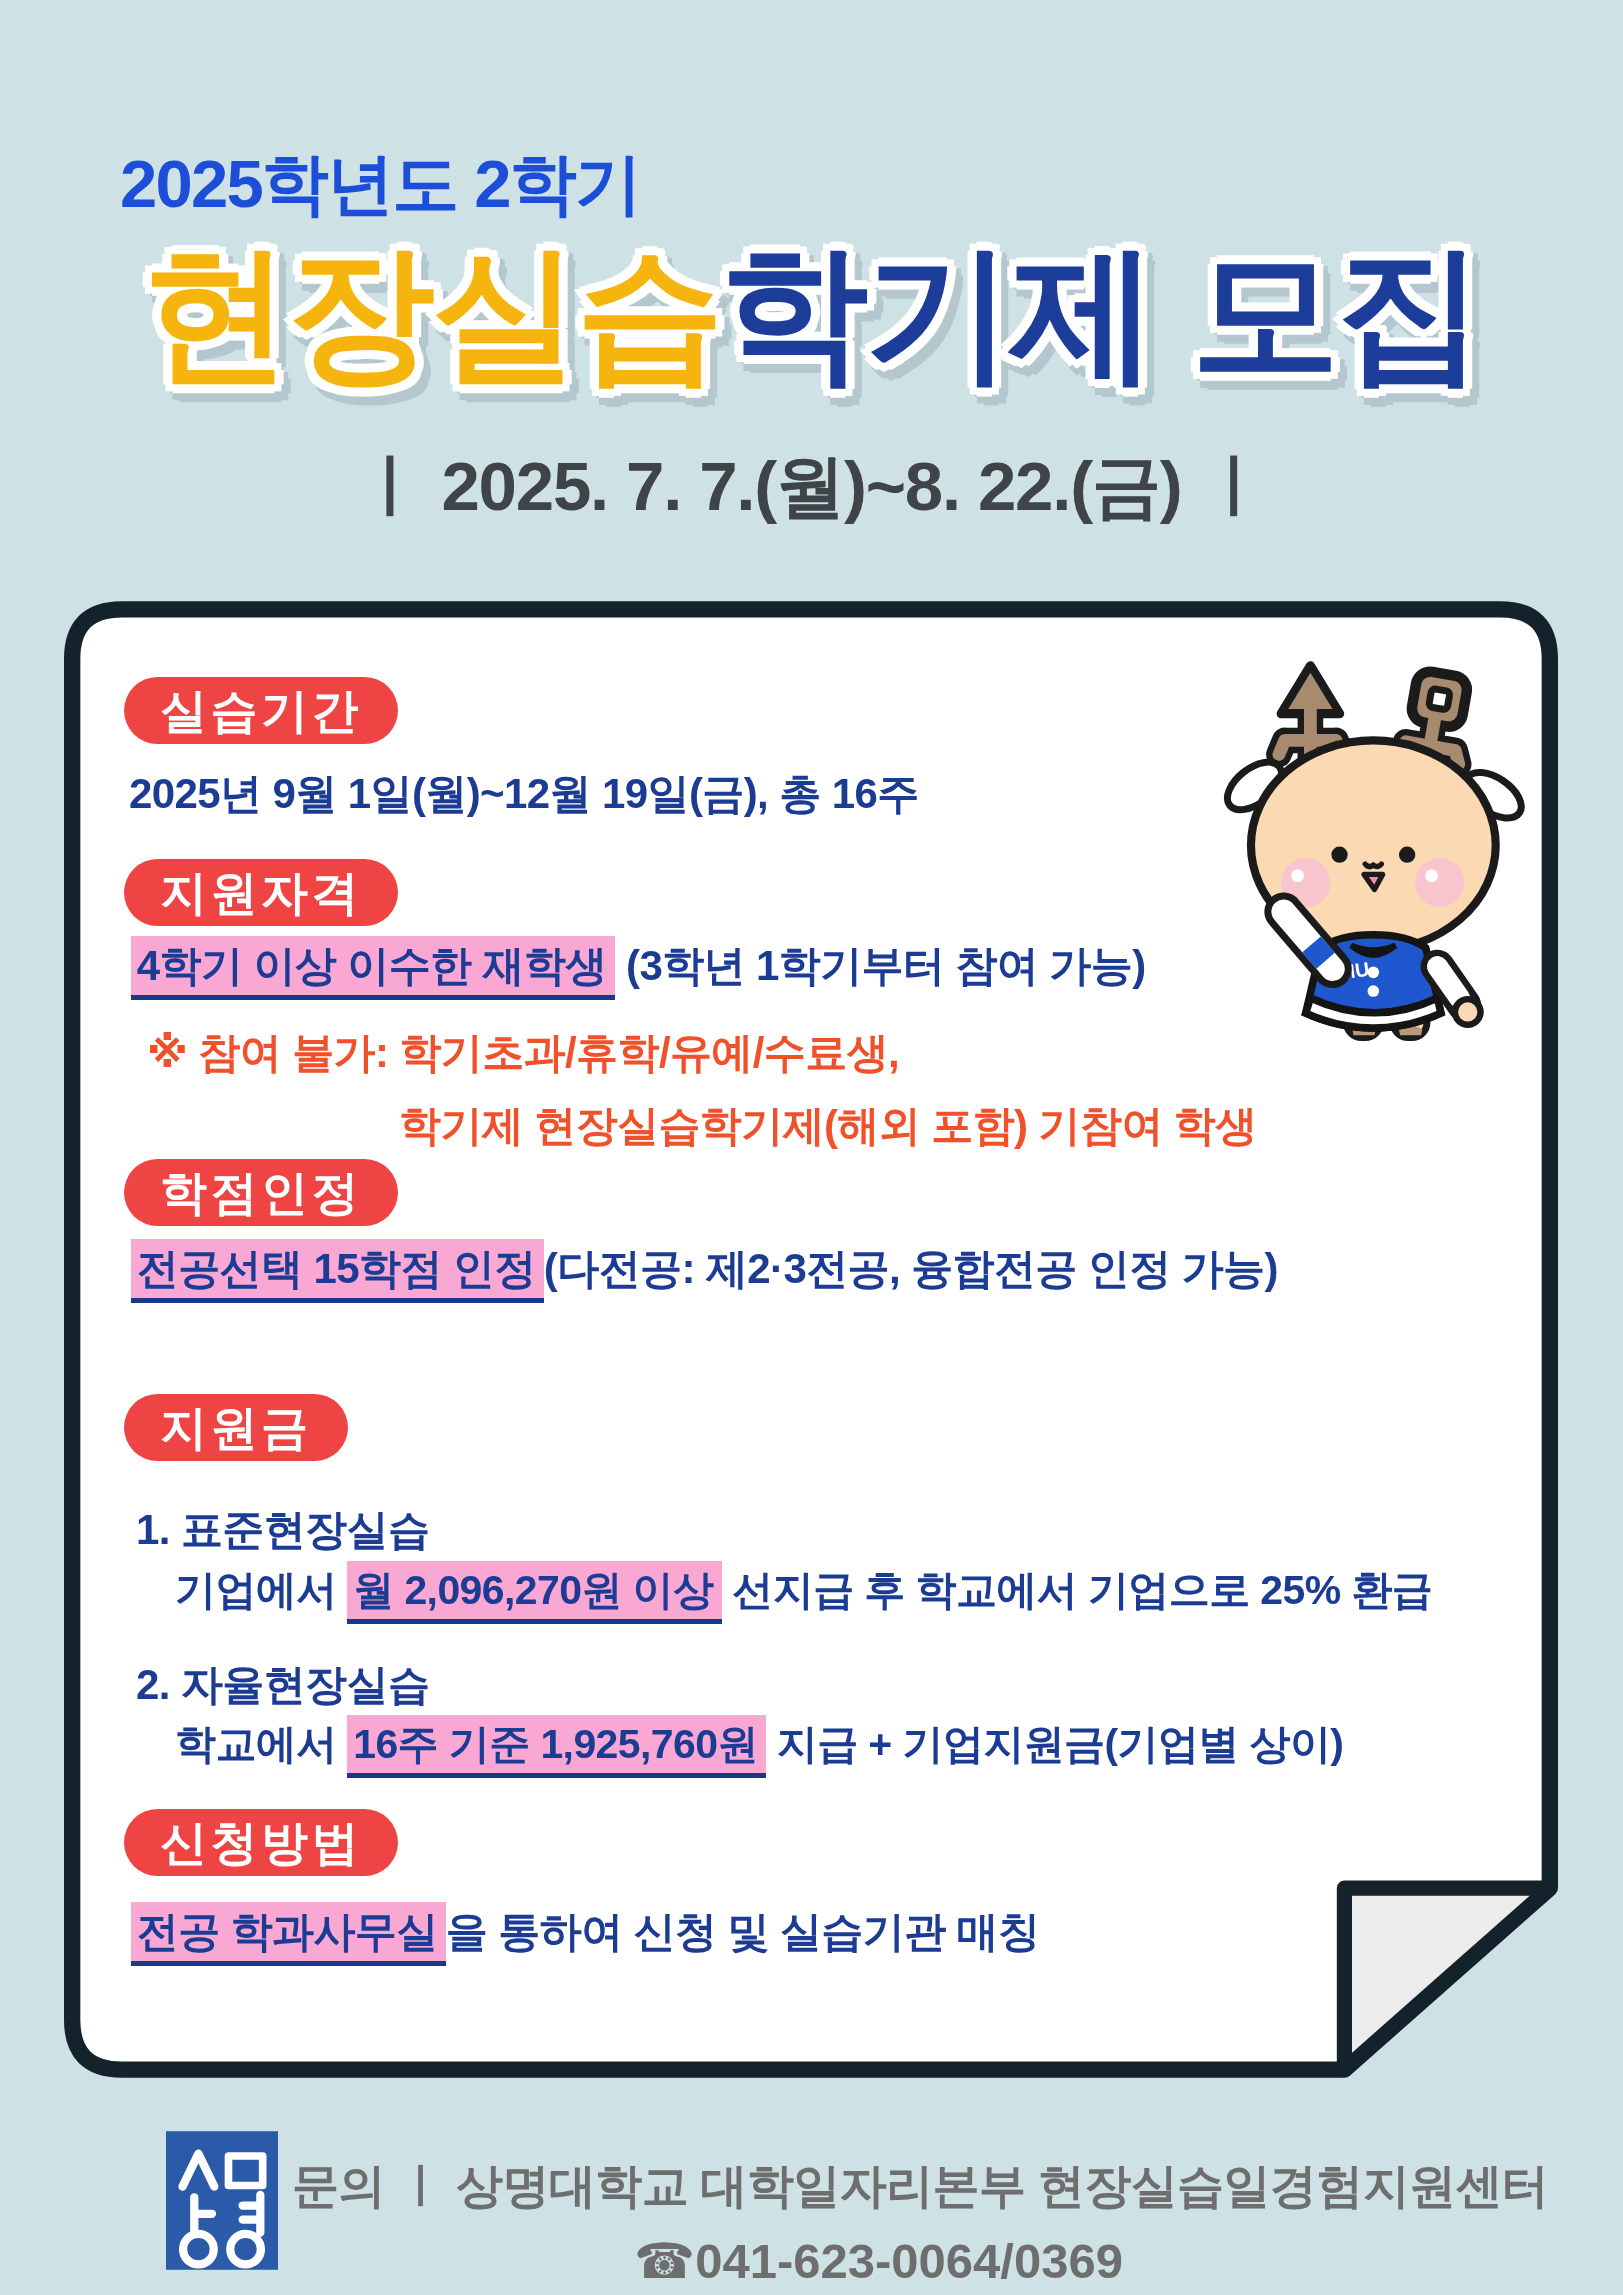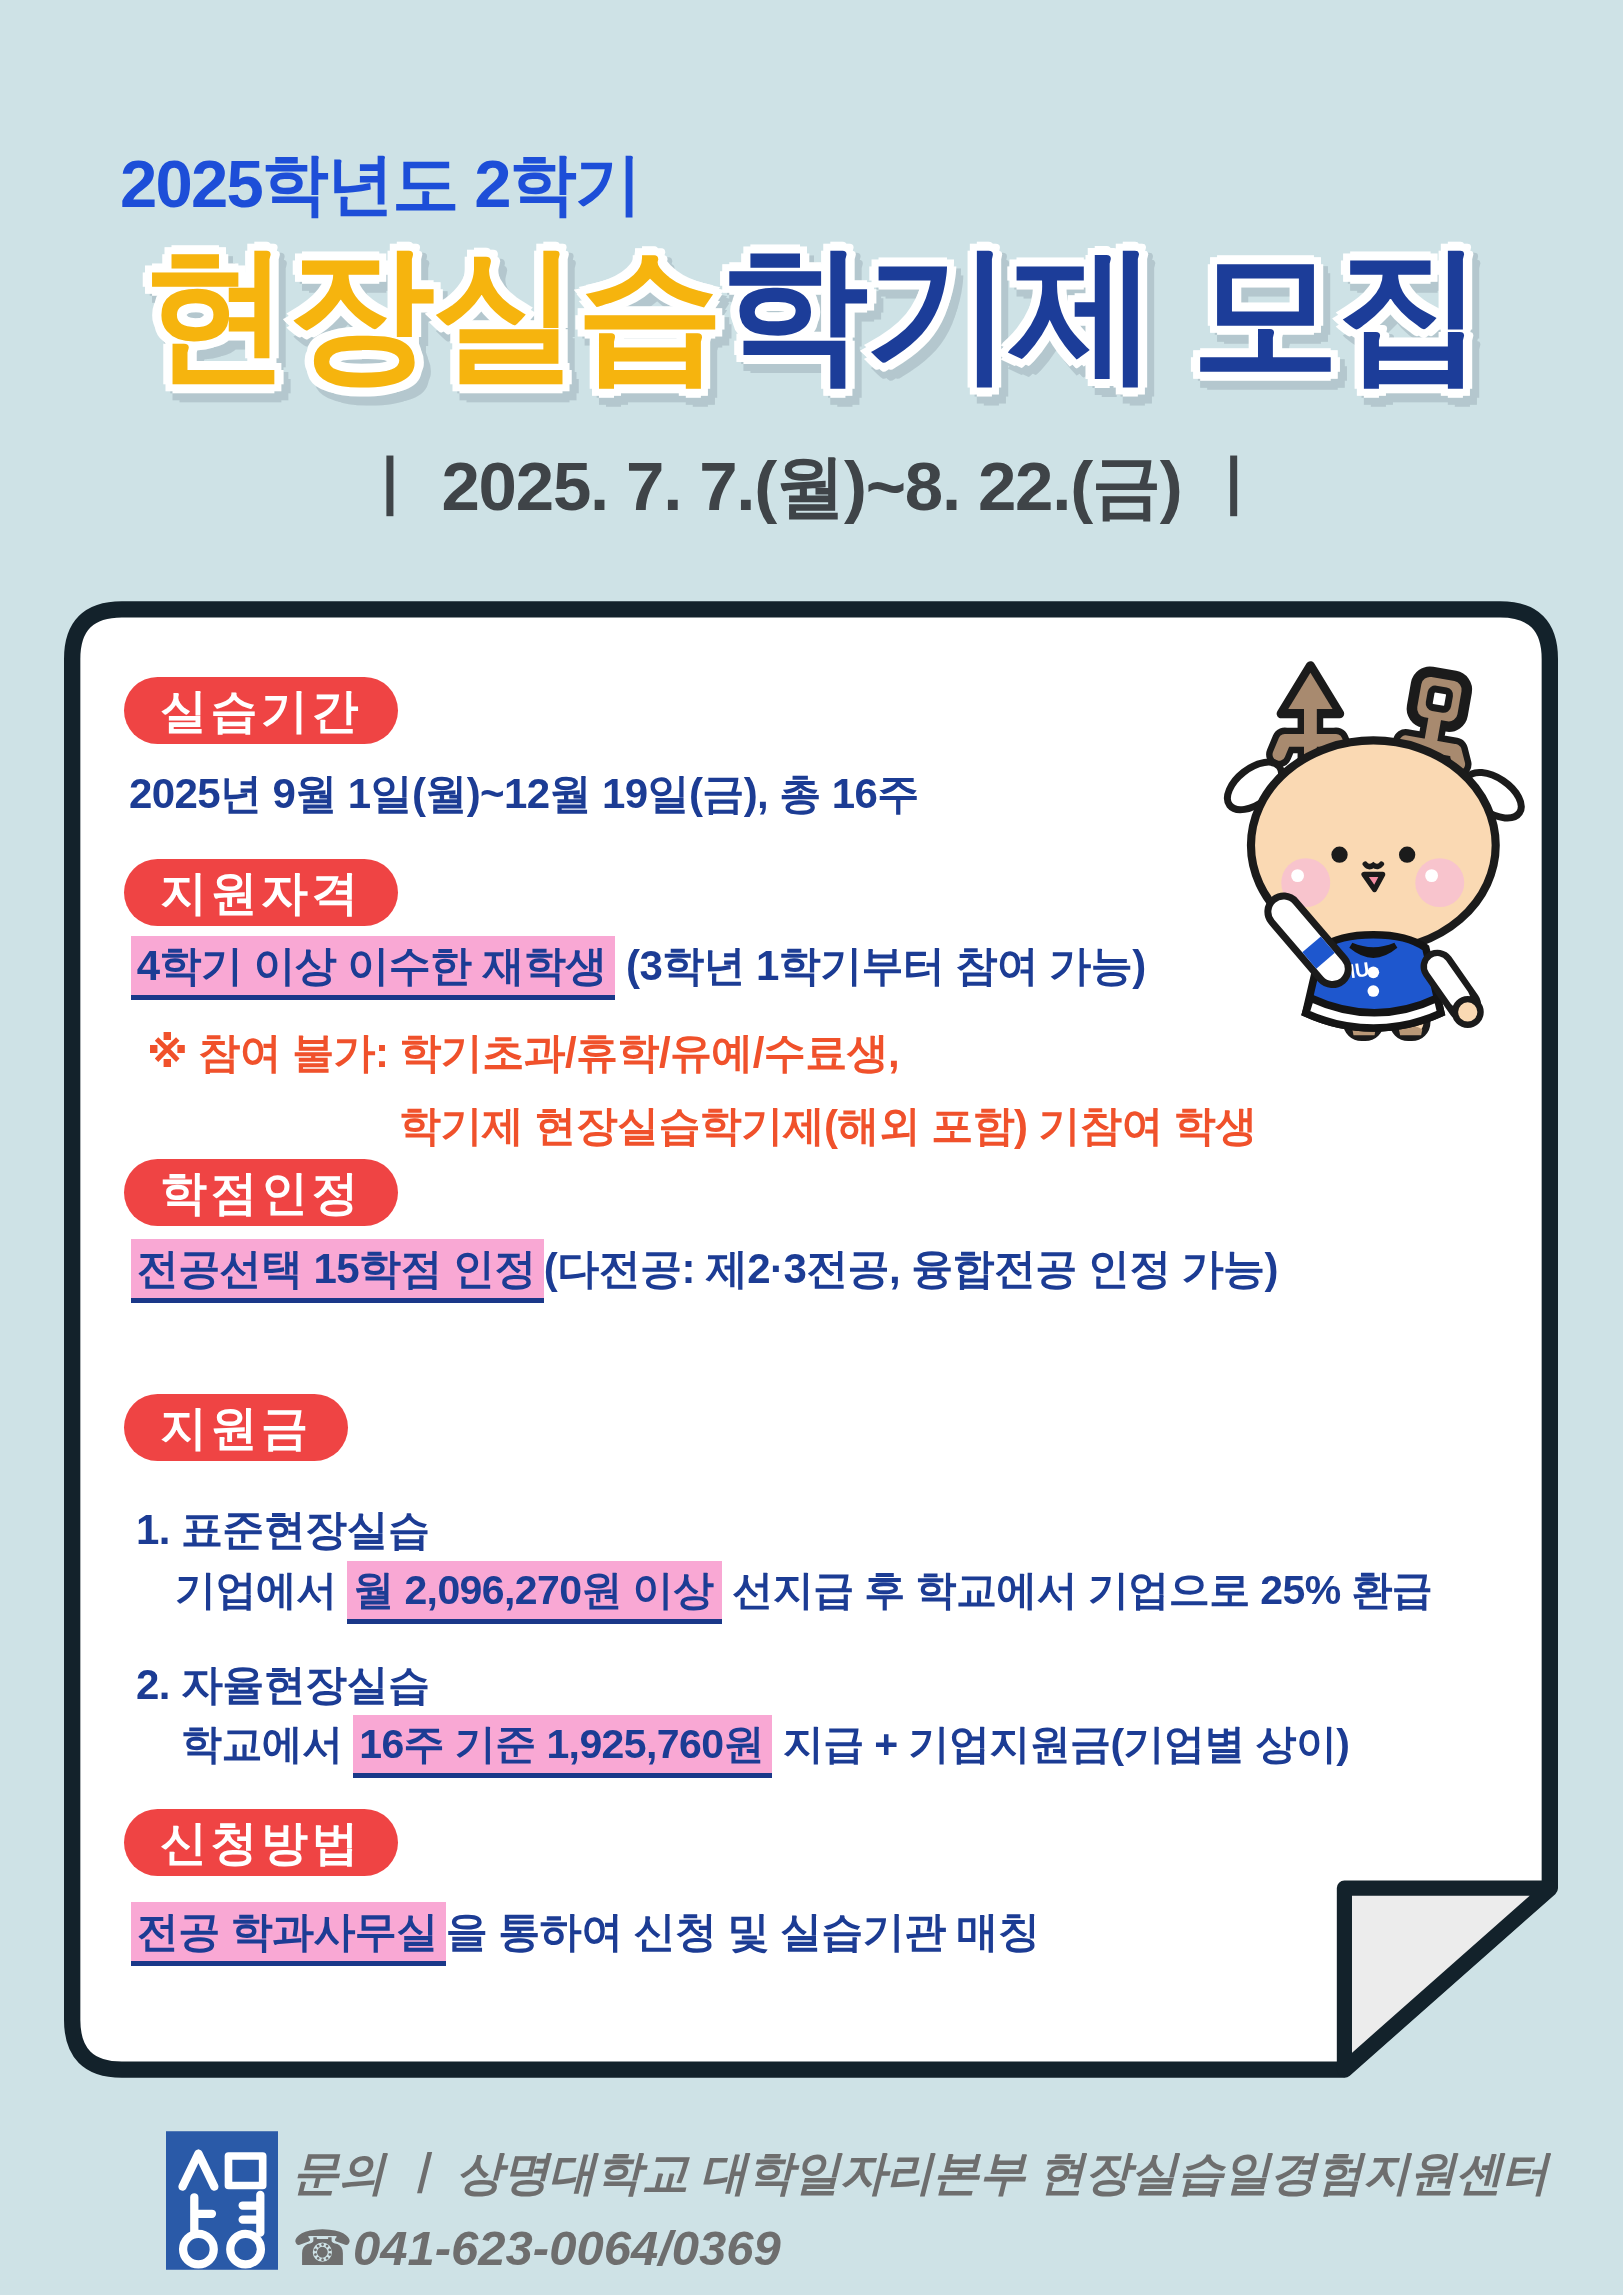--- a/index.html
+++ b/index.html
@@ -33,21 +33,21 @@
   .note{position:absolute;white-space:nowrap;font-size:42px;font-weight:600;color:#F0512B;
         letter-spacing:-0.6px;}
   .hl{background:#f9a8d4;border-bottom:5.3px solid #1A3889;padding:5.8px 8.2px 5.8px 5.8px;font-weight:800;}
 
   
   .mascot{position:absolute;left:1159px;top:41px;width:303px;height:409px;}
 
   
   .footer{position:absolute;left:0;top:2130px;width:100%;height:152px;}
   .logo{position:absolute;left:166px;top:1.2px;width:112px;height:139px;}
-  .footer-text{position:absolute;left:292px;top:12px;width:1173px;text-align:left;color:#6E6E6E;font-style:italic;}
+  .footer-text{position:absolute;left:292px;top:25px;width:1173px;text-align:center;color:#6E6E6E;}
   .f-line1{font-size:47px;font-weight:700;letter-spacing:-0.6px;white-space:nowrap;}
   .f-line2{font-size:49px;font-weight:700;margin-top:15px;white-space:nowrap;}
   .sr-only{position:absolute;width:0.6px;height:0.6px;overflow:hidden;clip:rect(0 0 0 0);}
 </style>
 </head>
 <body>
 
 <div class="poster">
 
   <div class="eyebrow">2025학년도 2학기</div>
@@ -73,21 +73,21 @@
     <div class="note" style="left:83px;top:424px;">※ 참여 불가: 학기초과/휴학/유예/수료생,</div>
     <div class="note" style="left:335px;top:497px;">학기제 현장실습학기제(해외 포함) 기참여 학생</div>
 
     <div class="badge" style="left:60px;top:558px;">학점인정</div>
     <div class="line" style="left:67px;top:642px;"><span class="hl">전공선택 15학점 인정</span><span>(다전공: 제2·3전공, 융합전공 인정 가능)</span></div>
 
     <div class="badge" style="left:60px;top:793px;">지원금</div>
     <div class="line" style="left:72px;top:903px;">1. 표준현장실습</div>
     <div class="line line--sm" style="left:111px;top:964px;"><span>기업에서 </span><span class="hl">월 2,096,270원 이상</span><span> 선지급 후 학교에서 기업으로 25% 환급</span></div>
     <div class="line" style="left:72px;top:1058px;">2. 자율현장실습</div>
-    <div class="line line--sm" style="left:111px;top:1118px;margin-left:6px;"><span>학교에서 </span><span class="hl">16주 기준 1,925,760원</span><span> 지급 + 기업지원금(기업별 상이)</span></div>
+    <div class="line line--sm" style="left:111px;top:1118px;"><span>학교에서 </span><span class="hl">16주 기준 1,925,760원</span><span> 지급 + 기업지원금(기업별 상이)</span></div>
 
     <div class="badge" style="left:60px;top:1208px;">신청방법</div>
     <div class="line" style="left:67px;top:1305px;"><span class="hl">전공 학과사무실</span><span>을 통하여 신청 및 실습기관 매칭</span></div>
 
     <svg class="mascot" viewBox="0 0 520 700">
 
       <g>
         <g stroke="#1B1B1B" stroke-width="44" stroke-linecap="round" stroke-linejoin="round" fill="none">
           <path d="M150 212 V100 M106 168 H194 M106 168 L96 192 M194 168 L204 192"></path>
         </g>

